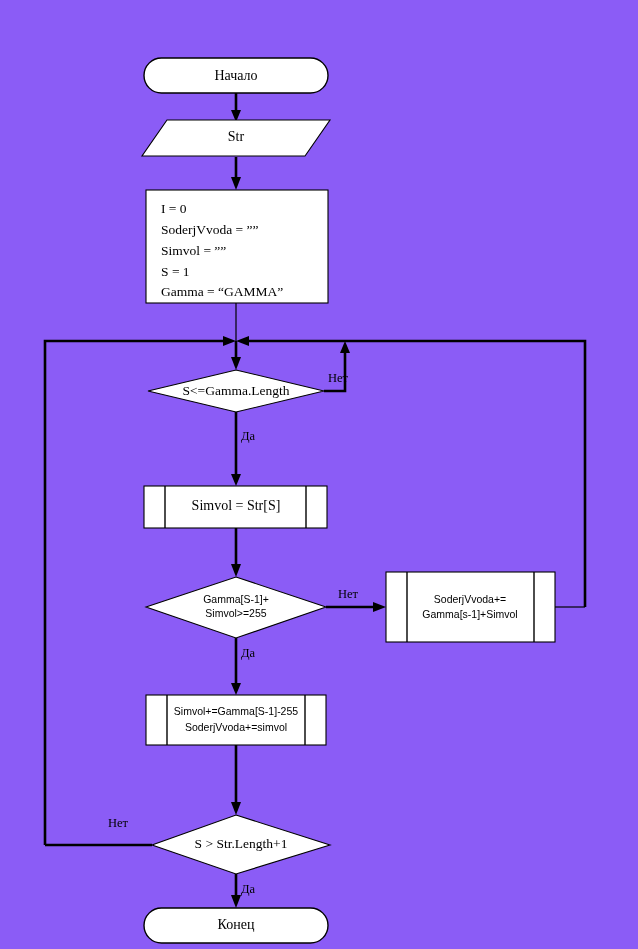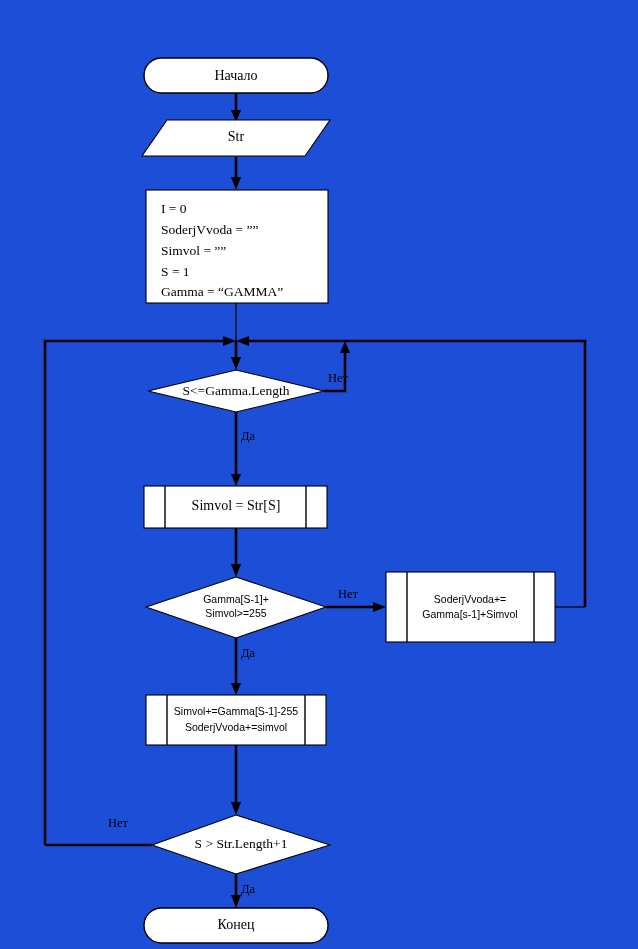--- a/index.html
+++ b/index.html
@@ -10,21 +10,21 @@
   body {
     width: 638px;
     height: 949px;
     font-family: "Liberation Serif", serif;
     overflow: hidden;
   }
   #flowchart-root {
     position: relative;
     width: 638px;
     height: 949px;
-    background: #1d4ed8;
+    background: #8b5cf6;
   }
   svg#chart {
     display: block;
     width: 638px;
     height: 949px;
   }
   .shape-outline {
     fill: #ffffff;
     stroke: #000000;
     stroke-width: 1.4;

